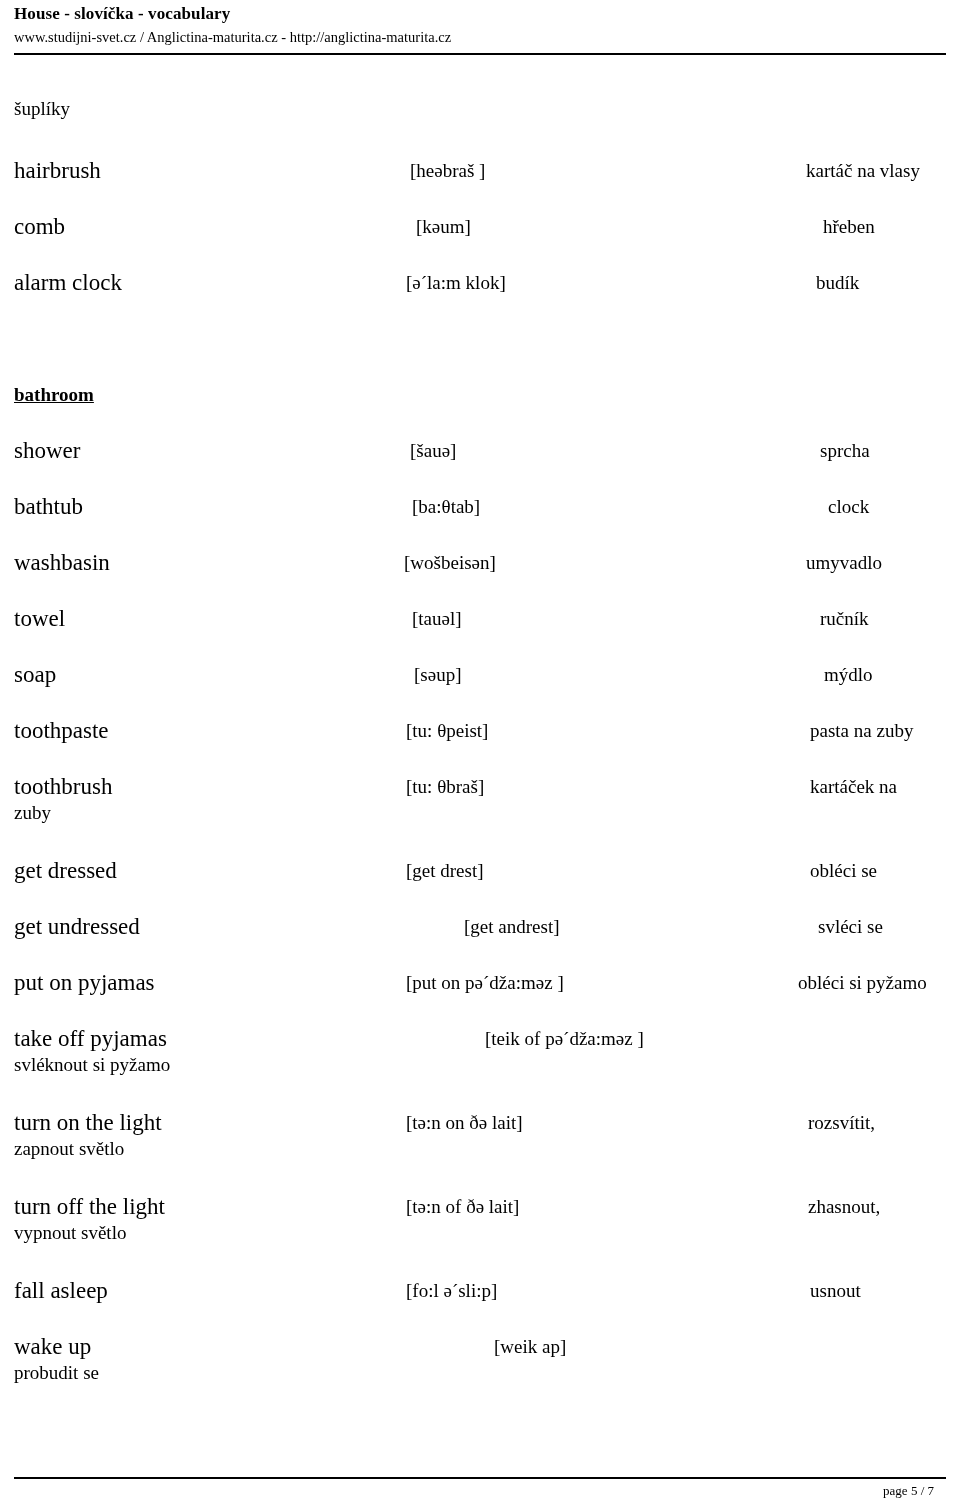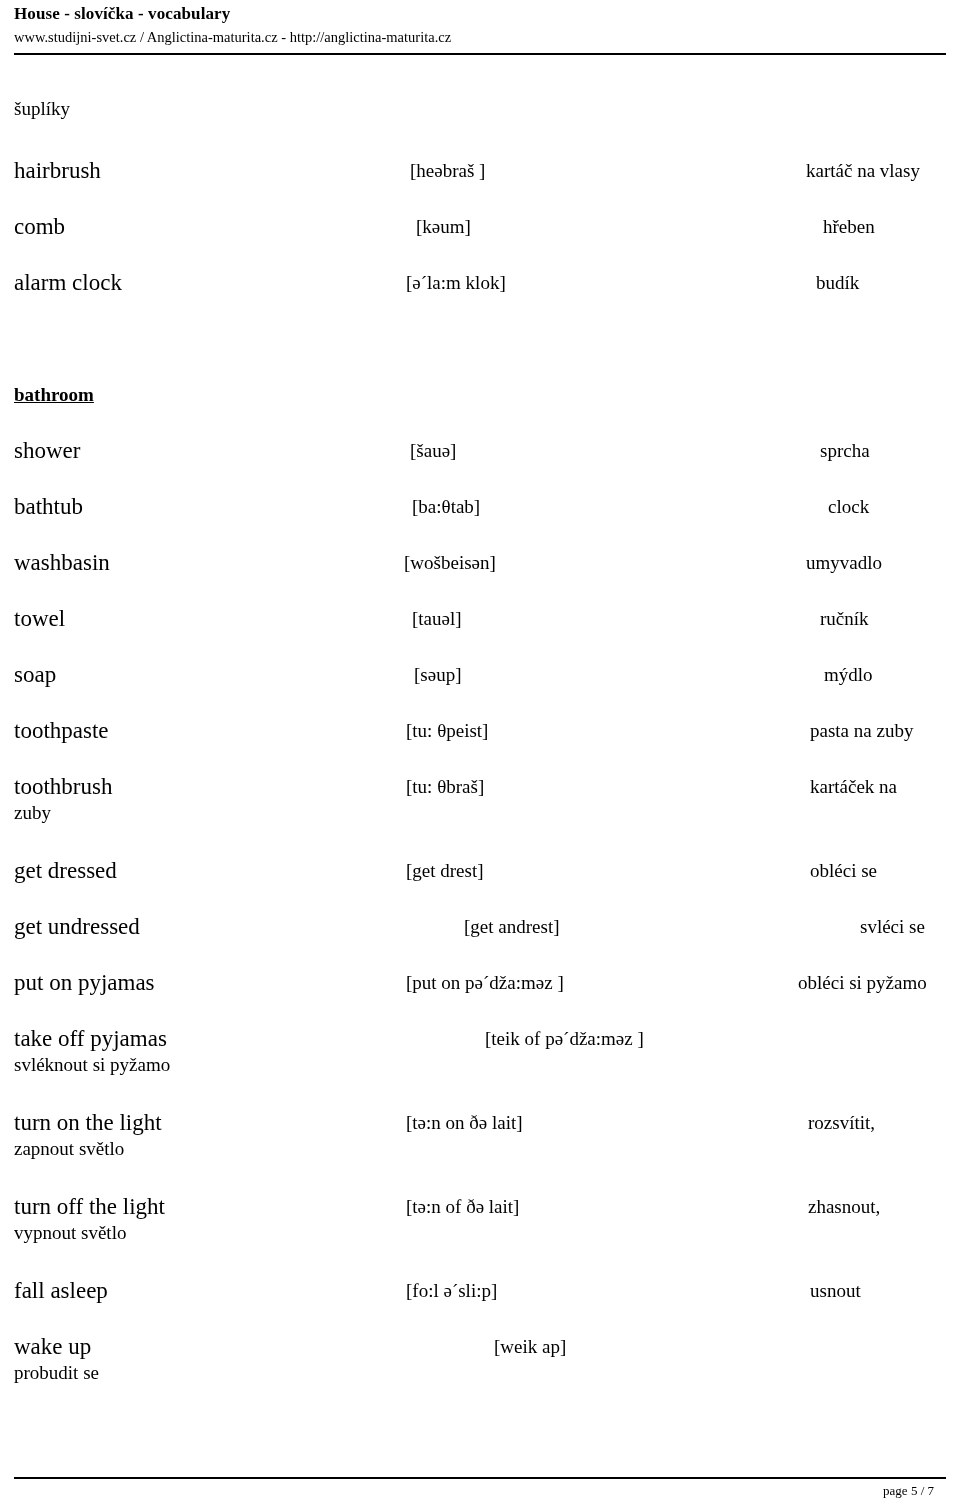--- a/index.html
+++ b/index.html
@@ -212,21 +212,21 @@
   </div>
 
   <div class="vocab-row">
     <span class="col-en">get dressed</span>
     <span class="col-pron" style="left:406px;">[get drest]</span>
     <span class="col-cz" style="left:810px;">obléci se</span>
   </div>
   <div class="vocab-row">
     <span class="col-en">get undressed</span>
     <span class="col-pron" style="left:430px;margin-left:34px;">[get andrest]</span>
-    <span class="col-cz" style="left:860px;">svléci se</span>
+    <span class="col-cz" style="left:818px;">svléci se</span>
   </div>
   <div class="vocab-row">
     <span class="col-en">put on pyjamas</span>
     <span class="col-pron" style="left:406px;">[put on pə´dža:məz ]</span>
     <span class="col-cz" style="left:798px;">obléci si pyžamo</span>
   </div>
 
   <div class="vocab-row tall">
     <span class="col-en">take off pyjamas</span>
     <span class="col-pron" style="left:485px;">[teik of  pə´dža:məz ]</span>

